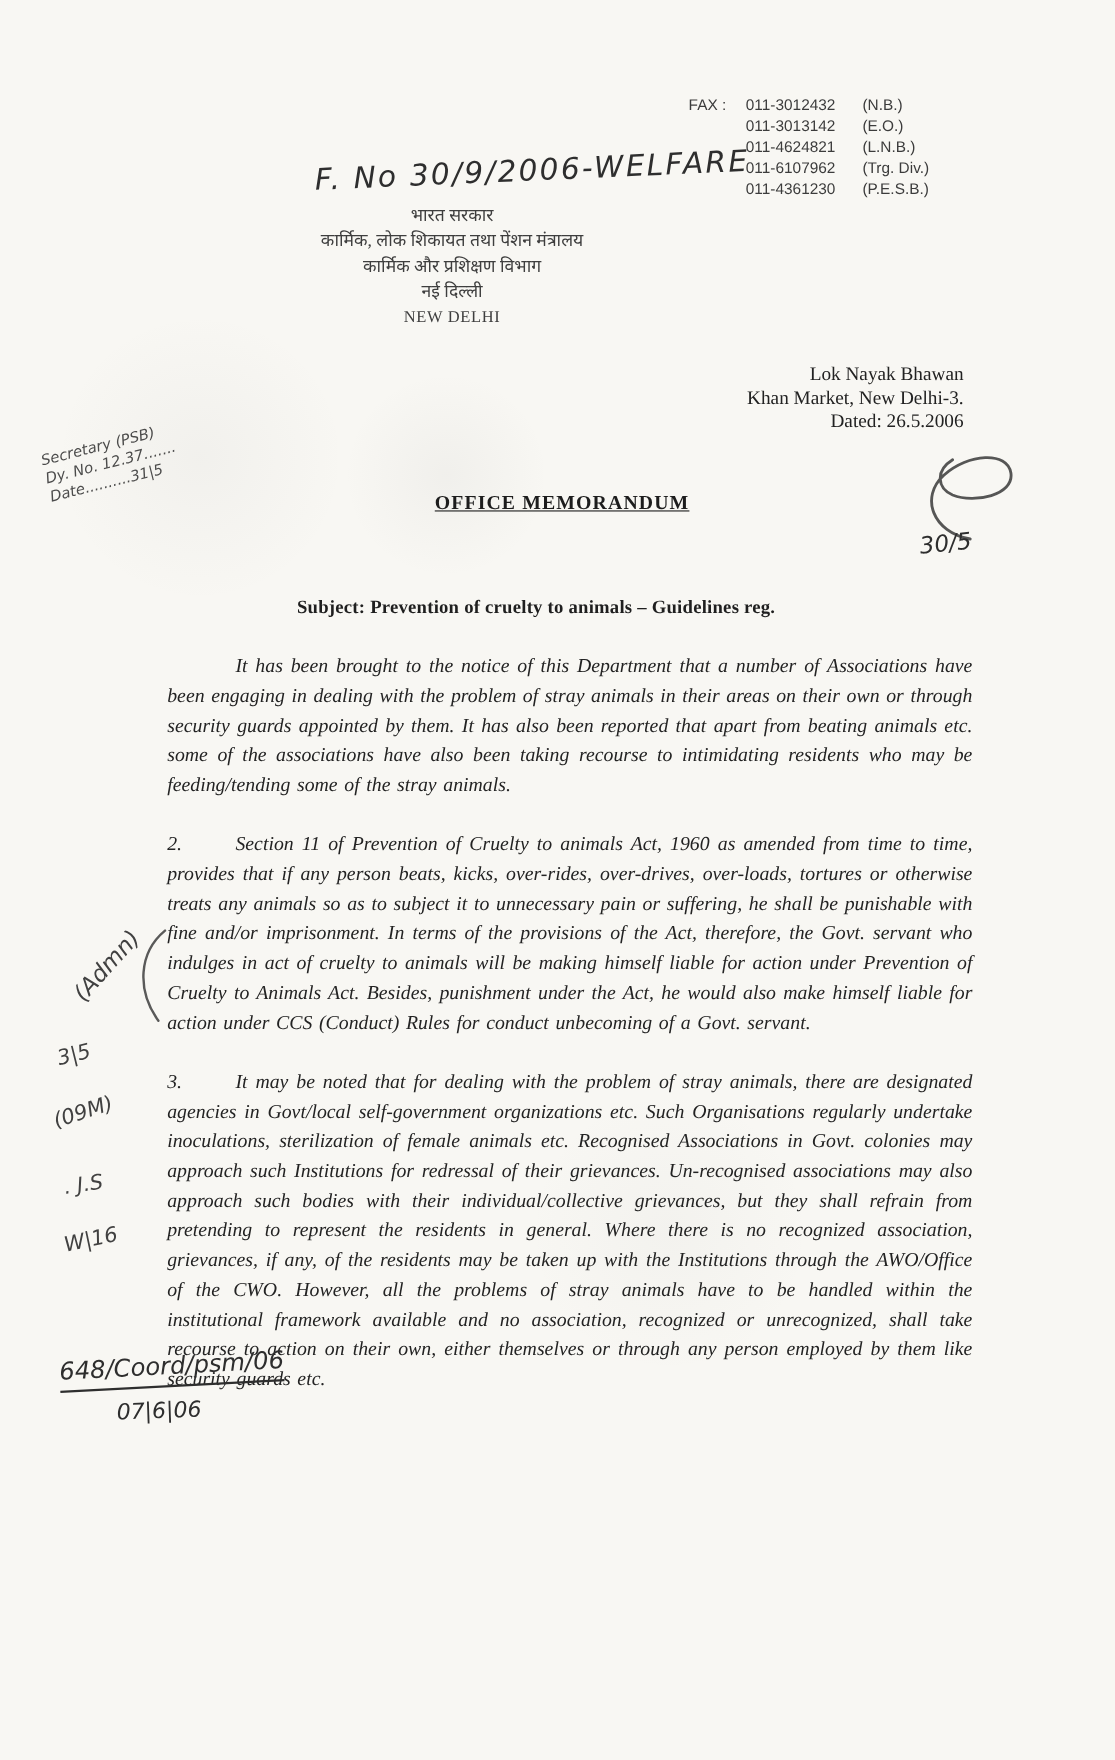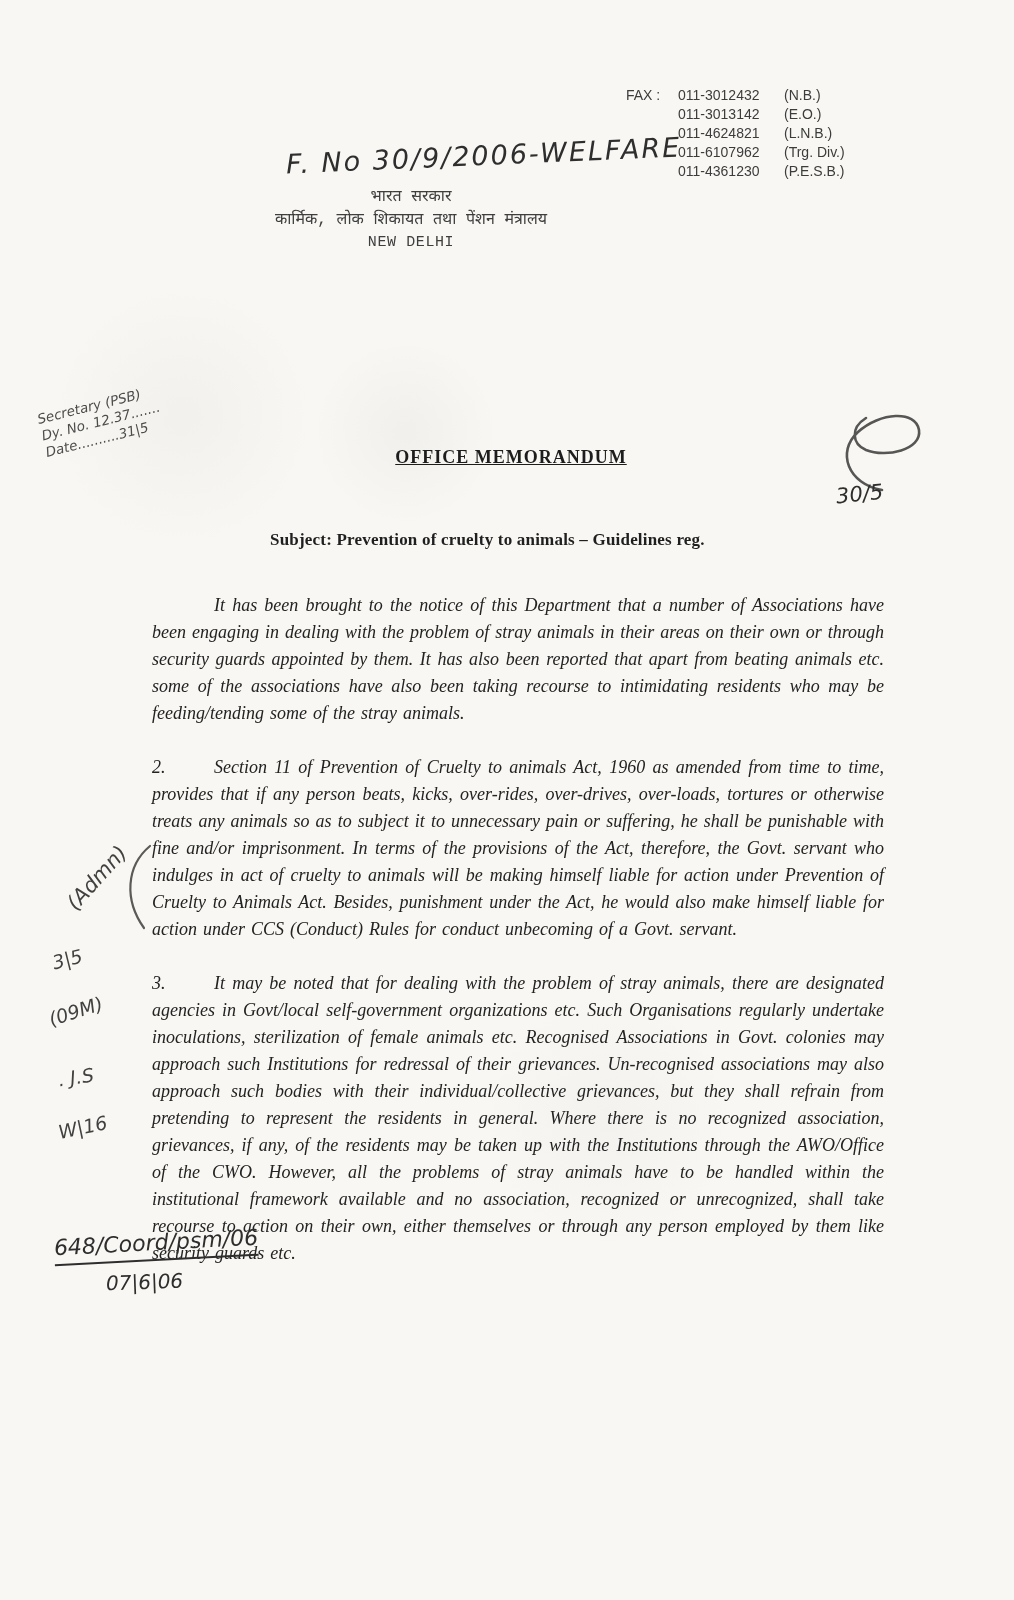--- a/index.html
+++ b/index.html
@@ -40,21 +40,21 @@
   .file-no {
     position: absolute; top: 140px; left: 286px;
     font-size: 27px; letter-spacing: 2px;
     transform: rotate(-2.5deg);
   }
 
   
   .org-header {
     position: absolute; top: 186px; left: 58px; width: 706px;
     text-align: center;
-    font-family: Liberation Mono, monospace;
+    font-family: Liberation Serif, serif;
     color: #3e3e3e;
   }
   .org-header .hl { line-height: 22px; margin-bottom: 1px; }
   .org-header .hi { font-size: 16px; }
   .org-header .en { font-size: 15px; letter-spacing: 0.6px; }
 
   .address-block {
     position: absolute; top: 329px; left: 598px; width: 278px;
     text-align: right; font-size: 17.5px; line-height: 21.5px; color: #222;
   }
@@ -73,21 +73,21 @@
     text-decoration: underline; color: #1d1d1d;
   }
 
   .signature-svg { position: absolute; top: 402px; left: 822px; opacity: 0.85; }
   .sig-date {
     position: absolute; top: 482px; left: 836px;
     font-size: 21px; transform: rotate(-6deg);
   }
 
   .subject-line {
-    position: absolute; top: 530px; left: 270px;
+    position: absolute; top: 542px; left: 270px;
     font-weight: bold; font-size: 17px; color: #1f1f1f;
     letter-spacing: 0.2px;
   }
 
   .body-text {
     position: absolute; top: 592px; left: 152px; width: 732px;
     font-size: 18px; line-height: 27px;
     text-align: justify; color: #232323;
     word-spacing: 1.5px;
   }
@@ -146,23 +146,30 @@
       <td>(P.E.S.B.)</td>
     </tr>
   </tbody>
     </table>
 
   <div class="file-no hand">F. No 30/9/2006-WELFARE</div>
 
   <div class="org-header">
     <div class="hl hi">भारत सरकार</div>
     <div class="hl hi">कार्मिक, लोक शिकायत तथा पेंशन मंत्रालय</div>
+    <div class="hl hi">कार्मिक और प्रशिक्षण विभाग</div>
+    <div class="hl hi">नई दिल्ली</div>
     <div class="hl en">NEW DELHI</div>
   </div>
 
+  <div class="address-block">
+    <div>Lok Nayak Bhawan</div>
+    <div>Khan Market, New Delhi-3.</div>
+    <div>Dated: 26.5.2006</div>
+  </div>
 
   <div class="stamp hand">
     <div>Secretary (PSB)</div>
     <div>Dy. No. 12.37.......</div>
     <div>Date..........31|5</div>
   </div>
 
   <div class="memo-title">OFFICE MEMORANDUM</div>
 
   <svg class="signature-svg" width="110" height="100" viewBox="0 0 110 100">

